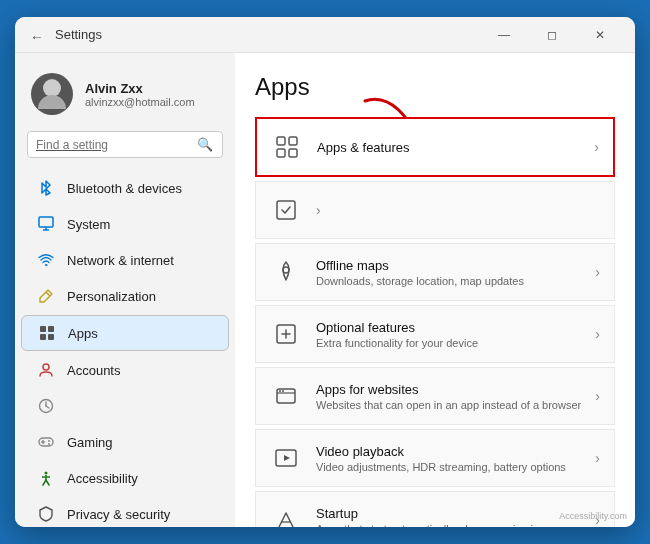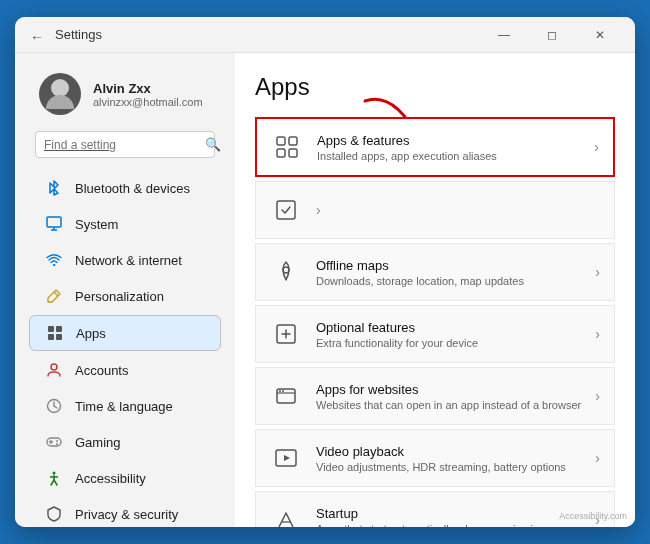--- a/index.html
+++ b/index.html
@@ -67,21 +67,21 @@
     .content {
       display: flex;
       flex: 1;
       overflow: hidden;
     }
     .sidebar {
       width: 220px;
       background: #f3f3f3;
       display: flex;
       flex-direction: column;
-      padding: 12px 8px;
+      padding: 12px 0;
       flex-shrink: 0;
       overflow-y: auto;
     }
     .user-profile {
       display: flex;
       align-items: center;
       padding: 8px 16px 16px 16px;
       gap: 12px;
     }
     .avatar {
@@ -314,21 +314,20 @@
       </div>
 
       <div class="nav-item">
         <span class="nav-icon icon-time">
           <svg width="16" height="16" viewBox="0 0 16 16">
               <circle cx="8" cy="8" r="6.5" fill="none" stroke="#888" stroke-width="1.4"></circle>
               <line x1="8" y1="4" x2="8" y2="8" stroke="#888" stroke-width="1.4" stroke-linecap="round"></line>
               <line x1="8" y1="8" x2="11" y2="10" stroke="#888" stroke-width="1.4" stroke-linecap="round"></line>
             </svg>
         </span>
-        <span>Time &amp; language</span>
       </div>
 
       <div class="nav-item">
         <span class="nav-icon icon-gaming">
           <svg width="18" height="14" viewBox="0 0 18 14">
               <rect x="2" y="3" width="14" height="8" rx="4" fill="none" stroke="#888" stroke-width="1.4"></rect>
               <line x1="6" y1="5.5" x2="6" y2="8.5" stroke="#888" stroke-width="1.4" stroke-linecap="round"></line>
               <line x1="4.5" y1="7" x2="7.5" y2="7" stroke="#888" stroke-width="1.4" stroke-linecap="round"></line>
               <circle cx="12" cy="6" r="1" fill="#888"></circle>
               <circle cx="12" cy="9" r="1" fill="#888"></circle>
@@ -379,21 +378,20 @@
           <div class="settings-item-icon">
             <svg width="24" height="24" viewBox="0 0 24 24">
                 <rect x="2" y="2" width="8" height="8" rx="1.5" fill="none" stroke="#555" stroke-width="1.5"></rect>
                 <rect x="14" y="2" width="8" height="8" rx="1.5" fill="none" stroke="#555" stroke-width="1.5"></rect>
                 <rect x="2" y="14" width="8" height="8" rx="1.5" fill="none" stroke="#555" stroke-width="1.5"></rect>
                 <rect x="14" y="14" width="8" height="8" rx="1.5" fill="none" stroke="#555" stroke-width="1.5"></rect>
               </svg>
           </div>
           <div class="settings-item-text">
             <div class="settings-item-title">Apps &amp; features</div>
-            <div class="settings-item-desc">Installed apps, app execution aliases</div>
           </div>
           <span class="settings-item-chevron">›</span>
         </div>
 
         <div class="settings-item">
           <div class="settings-item-icon">
             <svg width="24" height="24" viewBox="0 0 24 24">
                 <rect x="3" y="3" width="18" height="18" rx="2" fill="none" stroke="#555" stroke-width="1.5"></rect>
                 <polyline points="8,12 11,15 16,9" fill="none" stroke="#555" stroke-width="1.5" stroke-linecap="round" stroke-linejoin="round"></polyline>
               </svg>

